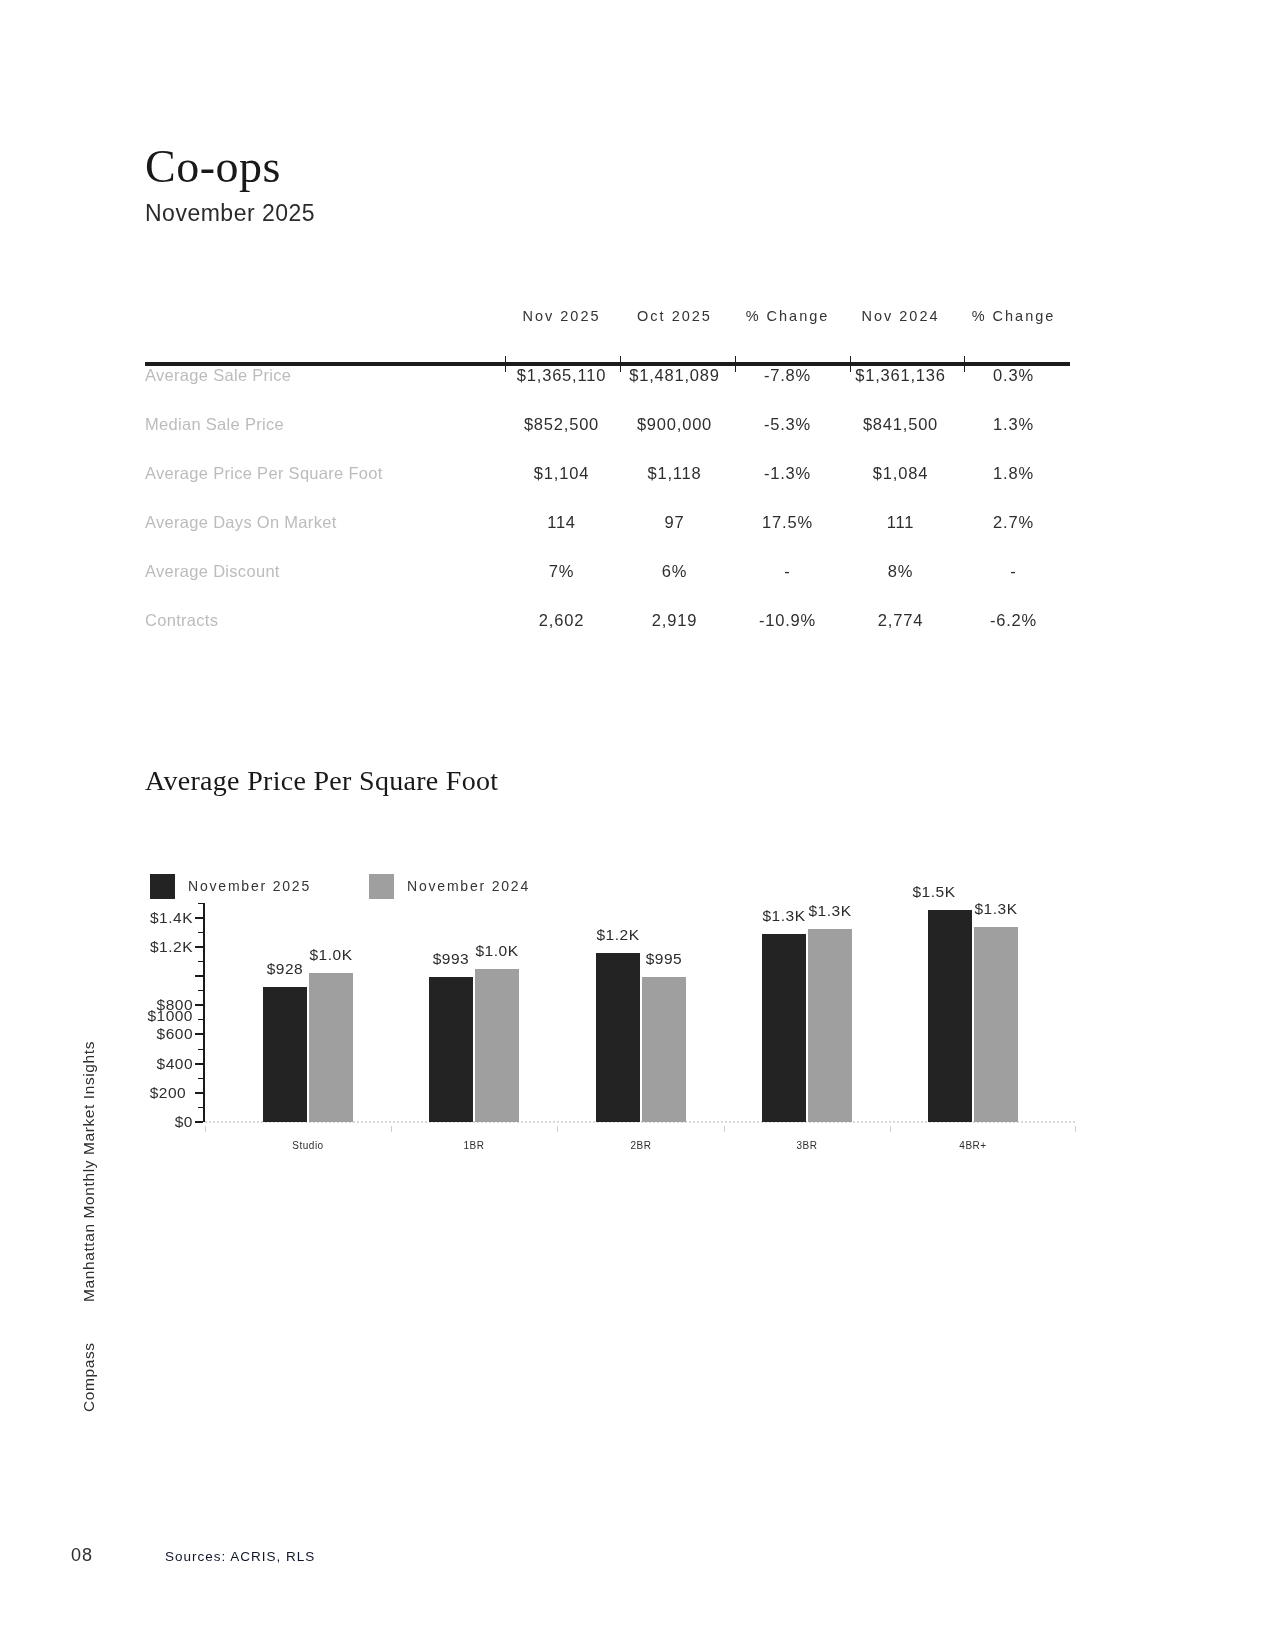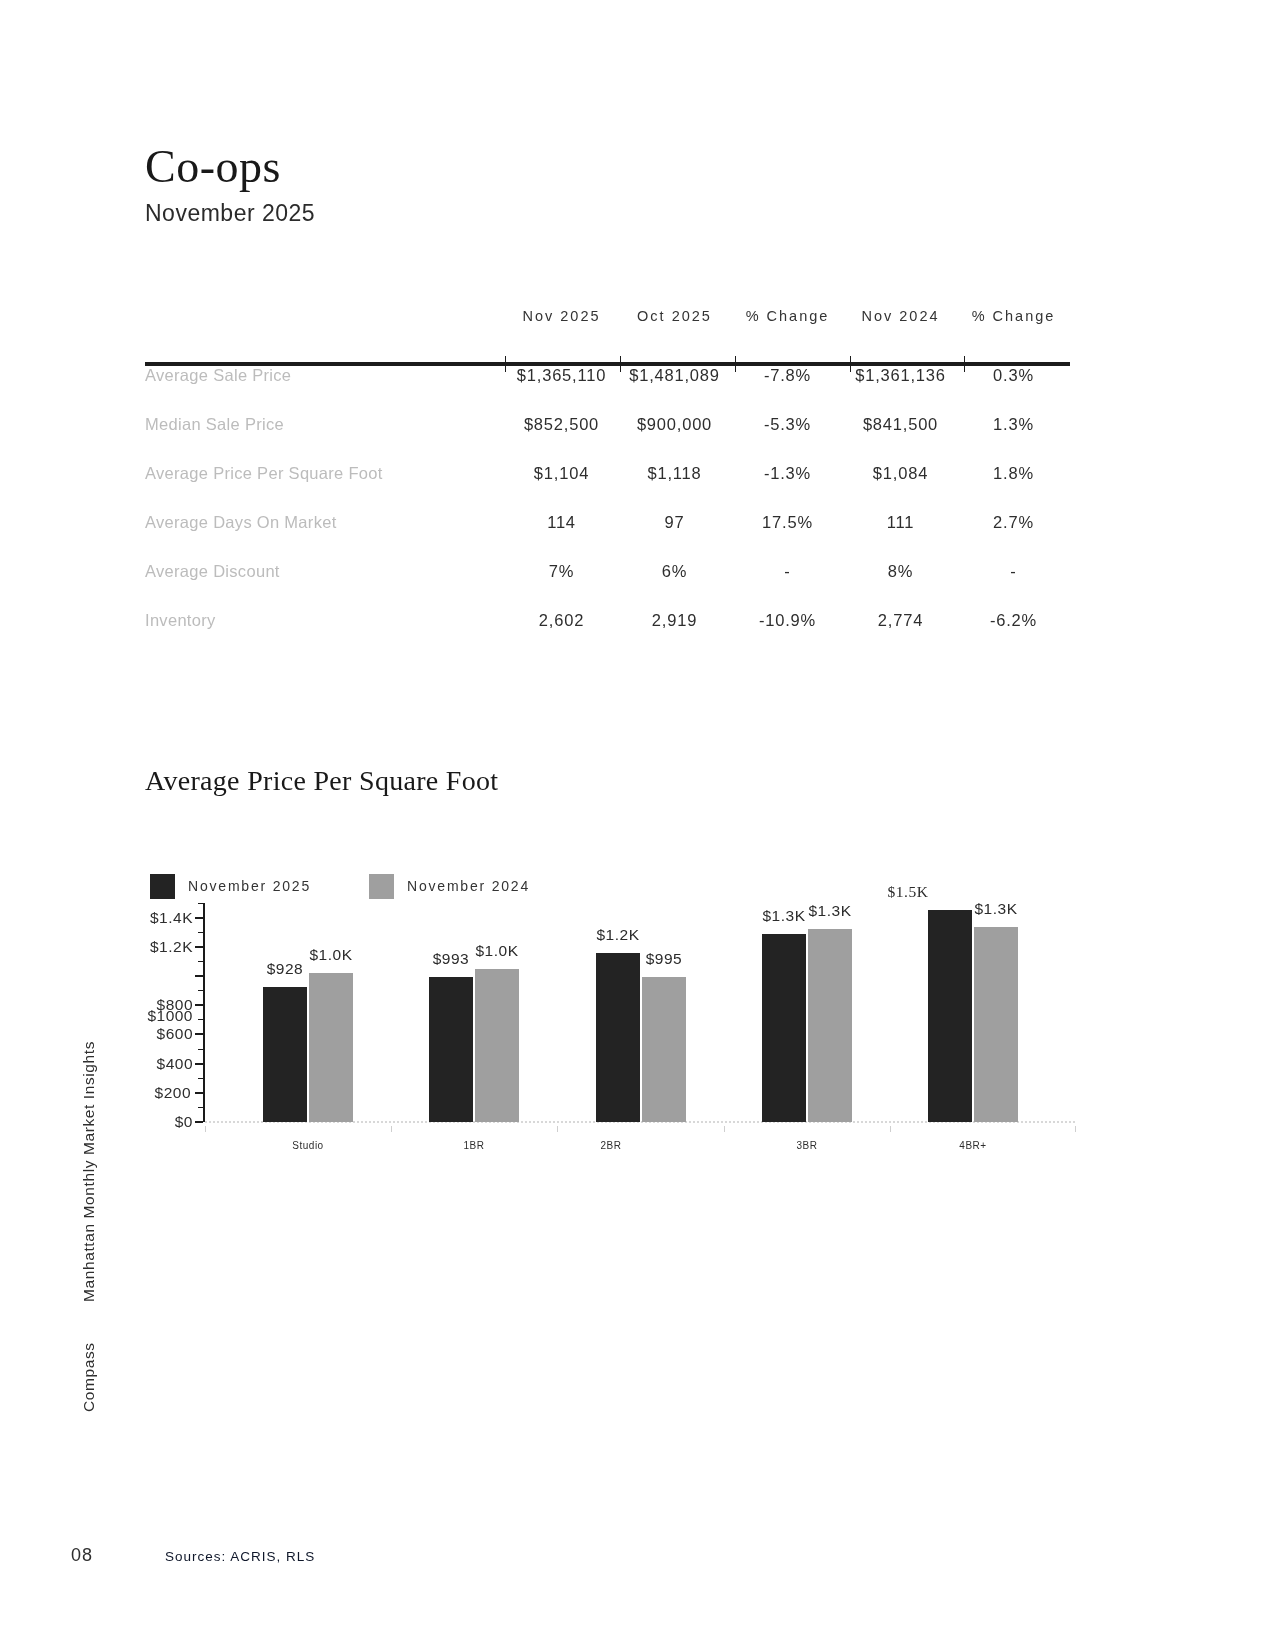--- a/index.html
+++ b/index.html
@@ -156,21 +156,21 @@
       </div>
       <div class="tbl-row">
         <div class="rowlabel">Average Discount</div>
         <div class="cell">7%</div>
         <div class="cell">6%</div>
         <div class="cell">-</div>
         <div class="cell">8%</div>
         <div class="cell">-</div>
       </div>
       <div class="tbl-row">
-        <div class="rowlabel">Inventory</div>
+        <div class="rowlabel">Contracts</div>
         <div class="cell">2,602</div>
         <div class="cell">2,919</div>
         <div class="cell">-10.9%</div>
         <div class="cell">2,774</div>
         <div class="cell">-6.2%</div>
       </div>
     </div>
 
   <div class="chart-title">Average Price Per Square Foot</div>
   <div class="legend">
@@ -187,21 +187,21 @@
       <div class="ytick-label" style="left: 133px; top: 937.8px;">$1.2K</div>
       <div class="tick" style="left: 195px; top: 975px; width: 8px; height: 2px;"></div>
       <div class="ytick-label" style="left: 133px; top: 967px; margin-top: 40px;">$1000</div>
       <div class="tick" style="left: 195px; top: 1004.2px; width: 8px; height: 2px;"></div>
       <div class="ytick-label" style="left: 133px; top: 996.2px;">$800</div>
       <div class="tick" style="left: 195px; top: 1033.4px; width: 8px; height: 2px;"></div>
       <div class="ytick-label" style="left: 133px; top: 1025.4px;">$600</div>
       <div class="tick" style="left: 195px; top: 1062.6px; width: 8px; height: 2px;"></div>
       <div class="ytick-label" style="left: 133px; top: 1054.6px;">$400</div>
       <div class="tick" style="left: 195px; top: 1091.8px; width: 8px; height: 2px;"></div>
-      <div class="ytick-label" style="left: 131px; top: 1083.8px;">$200</div>
+      <div class="ytick-label" style="left: 138px; top: 1083.8px; text-align: center;">$200</div>
       <div class="tick" style="left: 195px; top: 1121px; width: 8px; height: 2px;"></div>
       <div class="ytick-label" style="left: 133px; top: 1113px;">$0</div>
       <div class="tick" style="left: 198px; top: 1106.9px; width: 5px; height: 1px;"></div>
       <div class="tick" style="left: 198px; top: 1077.7px; width: 5px; height: 1px;"></div>
       <div class="tick" style="left: 198px; top: 1048.5px; width: 5px; height: 1px;"></div>
       <div class="tick" style="left: 198px; top: 1019.3px; width: 5px; height: 1px;"></div>
       <div class="tick" style="left: 198px; top: 990.1px; width: 5px; height: 1px;"></div>
       <div class="tick" style="left: 198px; top: 960.9px; width: 5px; height: 1px;"></div>
       <div class="tick" style="left: 198px; top: 931.7px; width: 5px; height: 1px;"></div>
       <div class="tick" style="left: 198px; top: 902.5px; width: 5px; height: 1px;"></div>
@@ -219,28 +219,28 @@
       <div class="xcat" style="left: 248px; top: 1140px;">Studio</div>
       <div class="bar" style="left: 429px; top: 977px; width: 44px; height: 145px; background: rgb(35, 35, 35);"></div>
       <div class="bar-label" style="left: 411px; top: 950px;">$993</div>
       <div class="bar" style="left: 475px; top: 969px; width: 44px; height: 153px; background: rgb(159, 159, 159);"></div>
       <div class="bar-label" style="left: 457px; top: 942px;">$1.0K</div>
       <div class="xcat" style="left: 414px; top: 1140px;">1BR</div>
       <div class="bar" style="left: 596px; top: 953px; width: 44px; height: 169px; background: rgb(35, 35, 35);"></div>
       <div class="bar-label" style="left: 578px; top: 926px;">$1.2K</div>
       <div class="bar" style="left: 642px; top: 977px; width: 44px; height: 145px; background: rgb(159, 159, 159);"></div>
       <div class="bar-label" style="left: 624px; top: 950px;">$995</div>
-      <div class="xcat" style="left: 551px; top: 1140px;">2BR</div>
+      <div class="xcat" style="left: 581px; top: 1140px;">2BR</div>
       <div class="bar" style="left: 762px; top: 934px; width: 44px; height: 188px; background: rgb(35, 35, 35);"></div>
       <div class="bar-label" style="left: 744px; top: 907px;">$1.3K</div>
       <div class="bar" style="left: 808px; top: 929px; width: 44px; height: 193px; background: rgb(159, 159, 159);"></div>
       <div class="bar-label" style="left: 790px; top: 902px;">$1.3K</div>
       <div class="xcat" style="left: 747px; top: 1140px;">3BR</div>
       <div class="bar" style="left: 928px; top: 910px; width: 44px; height: 212px; background: rgb(35, 35, 35);"></div>
-      <div class="bar-label" style="left: 868px; top: 883px; font-family: Liberation Serif, serif;">$1.5K</div>
+      <div class="bar-label" style="left: 894px; top: 883px;">$1.5K</div>
       <div class="bar" style="left: 974px; top: 927px; width: 44px; height: 195px; background: rgb(159, 159, 159);"></div>
       <div class="bar-label" style="left: 956px; top: 900px;">$1.3K</div>
       <div class="xcat" style="left: 913px; top: 1140px;">4BR+</div>
     </div>
 
   <div class="vtext" style="left:80px;top:1302px;">Manhattan Monthly Market Insights</div>
   <div class="vtext" style="left:80px;top:1412px;">Compass</div>
 
   <div class="page-num">08</div>
   <div class="sources">Sources: ACRIS, RLS</div>

